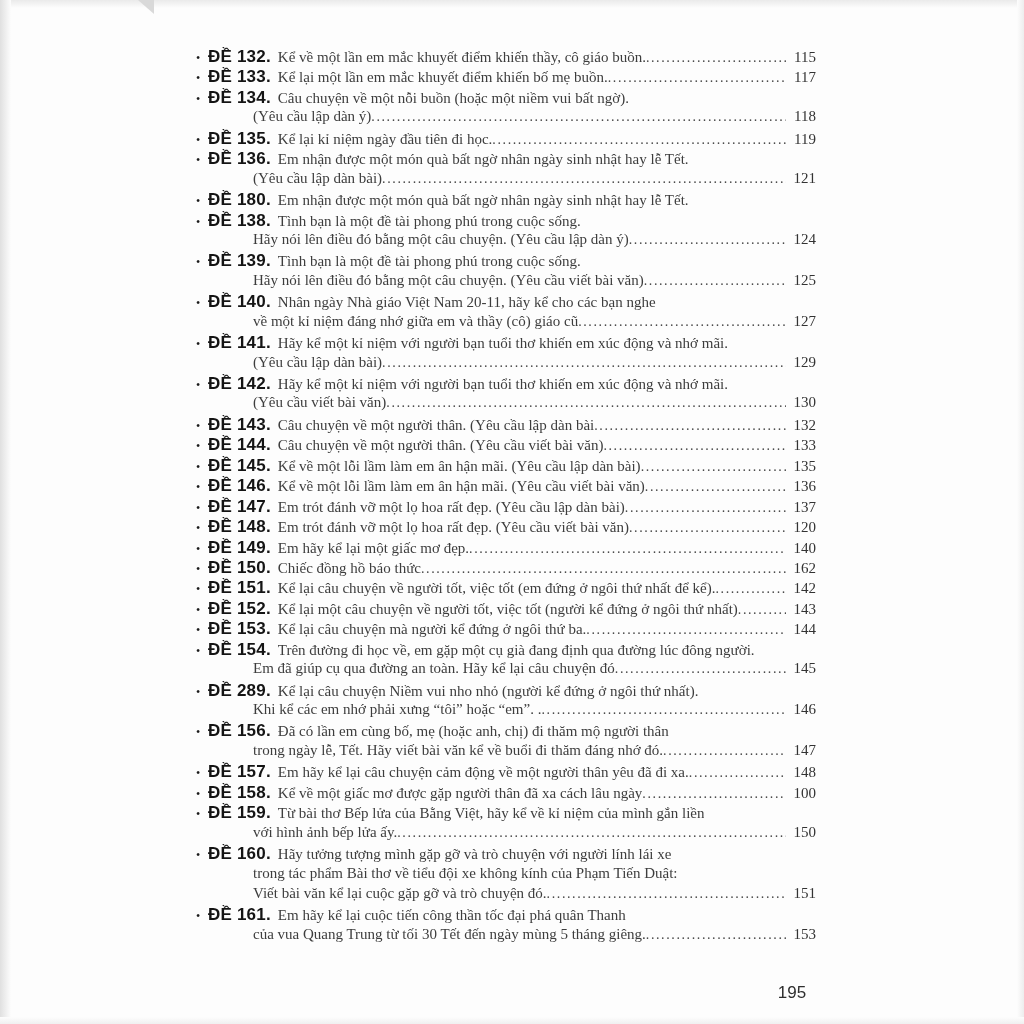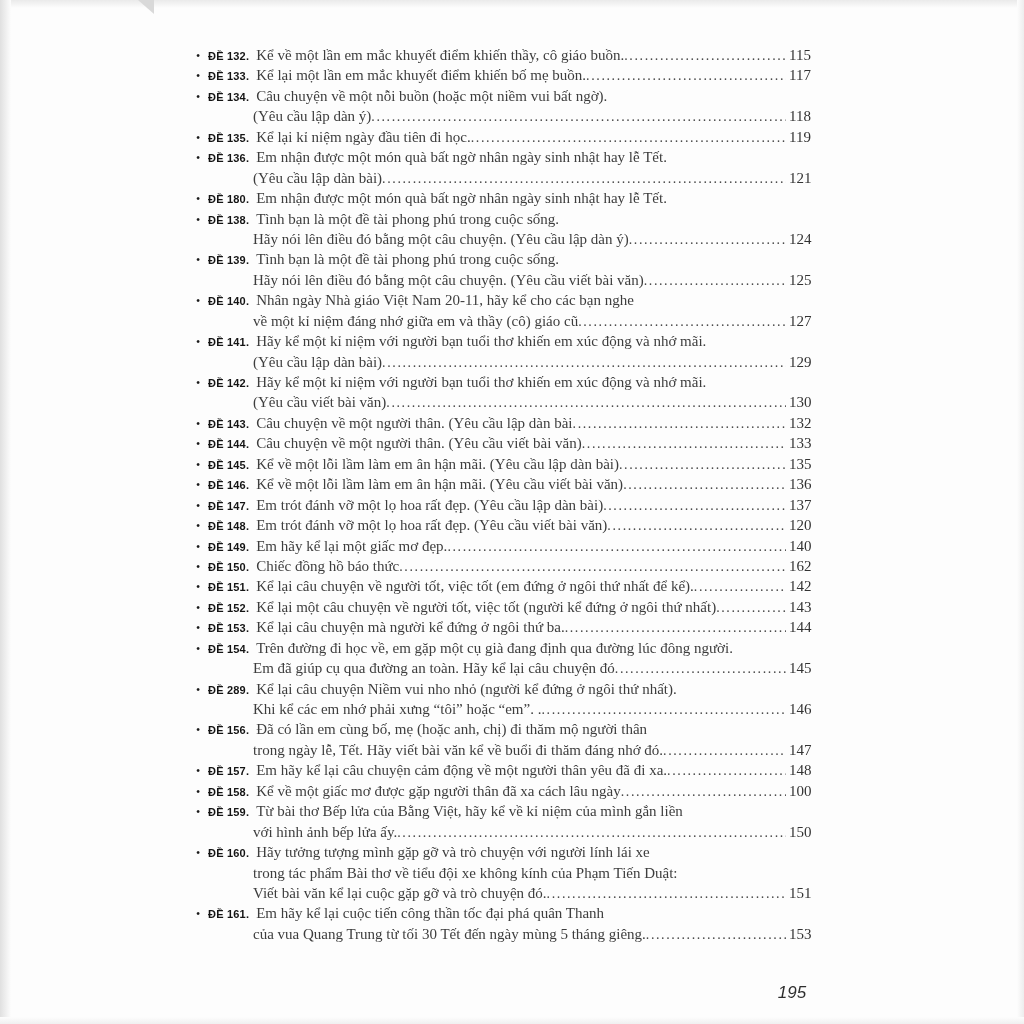--- a/index.html
+++ b/index.html
@@ -38,41 +38,41 @@
     white-space:nowrap;
   }
   .row.cont{padding-left:57px;}
   .bullet{
     flex:none;width:12px;
     font-size:12px;color:#1a1a1a;
   }
   .label{
     flex:none;margin-right:7px;
     font-family:"Liberation Sans", sans-serif;
-    font-weight:bold;font-size:11px;
+    font-weight:bold;font-size:17px;
     color:#141414;letter-spacing:0.2px;
   }
   .text{flex:0 1 auto;overflow:hidden;}
   .dots{
     flex:1 1 8px;min-width:0;overflow:hidden;
     color:#4a4a4a;
   }
   .dots::after{
     content:"....................................................................................................................................................................";
     letter-spacing:1.6px;font-size:14px;
   }
   .pagenum{
     flex:none;min-width:27px;margin-left:3px;
-    text-align:left;color:#333;
+    text-align:right;color:#333;
   }
   .footer-page-number{
     position:absolute;left:756px;top:983px;width:72px;
     text-align:center;
     font-family:"Liberation Sans", sans-serif;
-    font-size:17px;color:#2e2e2e;font-style:italic;
+    font-size:17px;color:#2e2e2e;
   }
 </style>
 </head>
 <body>
 
 <div class="page">
   <div class="edge-top"></div>
   <div class="edge-left"></div>
   <div class="edge-right"></div>
   <div class="edge-bottom"></div>

